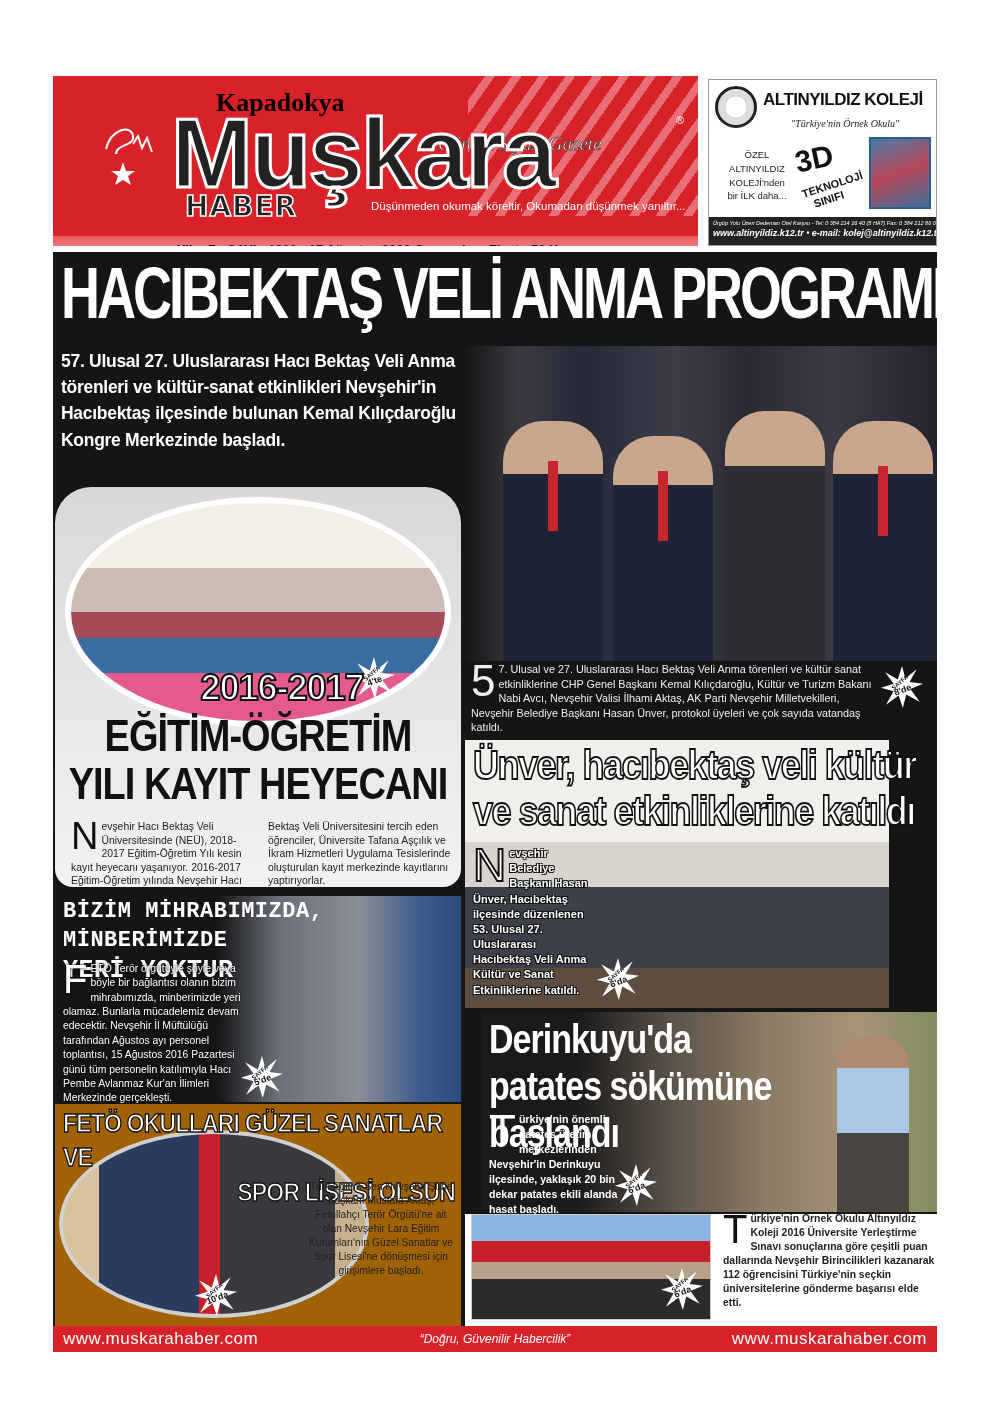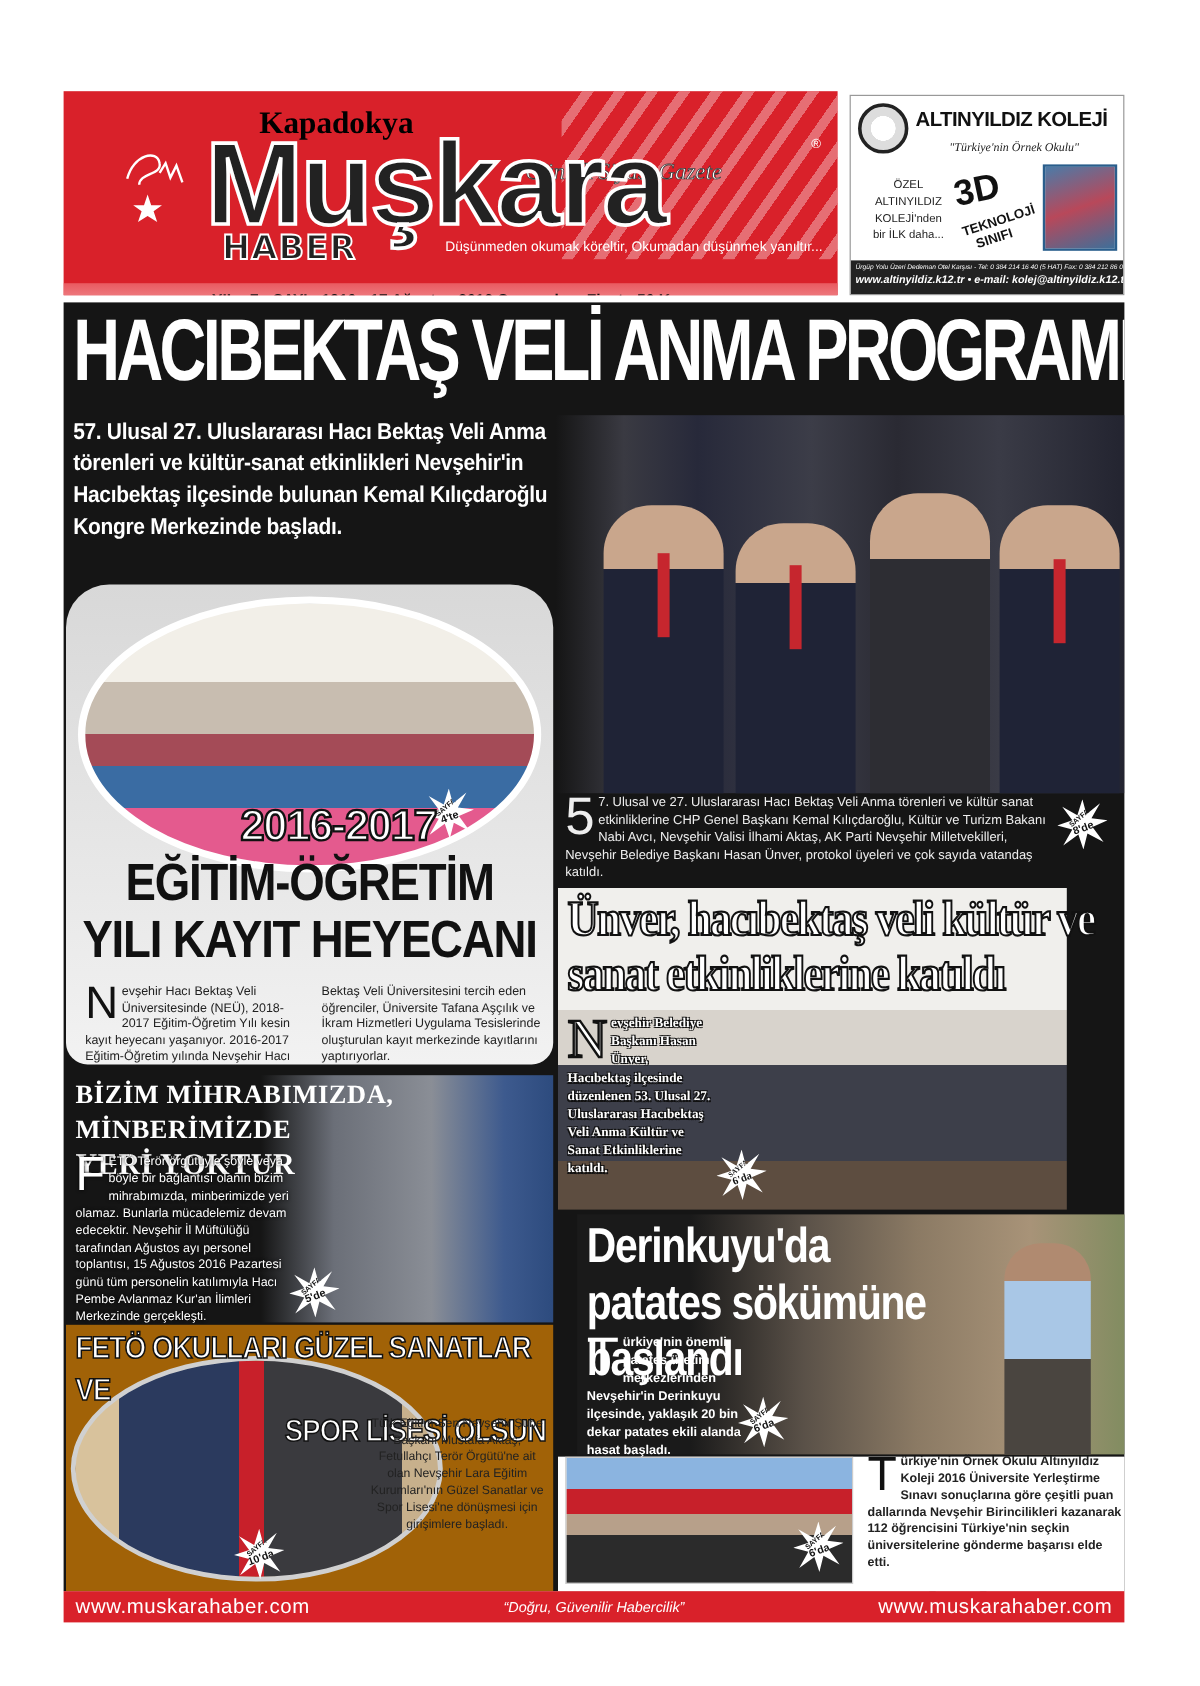--- a/index.html
+++ b/index.html
@@ -57,29 +57,29 @@
     background: linear-gradient(180deg, #f2efe8 0 30%, #c8bdb0 30% 50%, #a44b57 50% 62%, #3a6ca3 62% 78%, #e45a8e 78%); }
   .edu .years { position: absolute; left: 0; width: 100%; top: 180px; text-align: center; font-weight: bold; font-size: 36px; color: #fff; -webkit-text-stroke: 2px #111; letter-spacing: -1px; padding-left: 48px; }
   .edu .t1 { position: absolute; left: 0; width: 100%; top: 228px; text-align: center; font-weight: bold; font-size: 38px; color: #111; letter-spacing: -1px; transform: scaleY(1.15); }
   .edu .t2 { position: absolute; left: 0; width: 100%; top: 276px; text-align: center; font-weight: bold; font-size: 38px; color: #111; letter-spacing: -1px; transform: scaleY(1.15); }
   .edu .cols { position: absolute; left: 16px; top: 333px; width: 380px; display: flex; gap: 14px; font-size: 10.4px; color: #222; line-height: 1.3; }
   .edu .cols > div { flex: 1; }
   .edu .dropcap { font-size: 38px; color: #111; }
 
   
   .unver { position: absolute; left: 412px; top: 488px; width: 424px; height: 268px;
-    background: linear-gradient(180deg, #f0efec 0 38%, #d8d3cc 38% 55%, #3d3f4a 55% 85%, #5d4d40 85%); font-family: Liberation Serif, serif; }
+    background: linear-gradient(180deg, #f0efec 0 38%, #d8d3cc 38% 55%, #3d3f4a 55% 85%, #5d4d40 85%); }
   .unver .title { position: absolute; left: 8px; top: 2px; font-weight: bold; font-size: 36px; color: #fff; -webkit-text-stroke: 1.6px #111; line-height: 1.12; letter-spacing: -1.5px; transform: scaleY(1.15); transform-origin: top left; }
   .unver .body { position: absolute; left: 8px; top: 106px; width: 122px; font-weight: bold; font-size: 11px; color: #fff; line-height: 1.38; text-shadow: -1px -1px 0 #111, 1px -1px 0 #111, -1px 1px 0 #111, 1px 1px 0 #111; }
   .unver .dropcap { font-size: 46px; color: #fff; text-shadow: none; -webkit-text-stroke: 2px #111; }
 
   
   .mihrap { position: absolute; left: 2px; top: 644px; width: 406px; height: 206px;
     background: linear-gradient(90deg, #151515 0 40%, #6b6f78 55%, #8a8e96 75%, #3d5a8e 90%, #2d4b7e); }
-  .mihrap .title { position: absolute; left: 8px; top: 2px; font-family: Liberation Serif, serif; font-weight: bold; font-size: 22px; color: #fff; line-height: 1.3; letter-spacing: 0.5px; }
+  .mihrap .title { position: absolute; left: 8px; top: 2px; font-family: Liberation Mono, monospace; font-weight: bold; font-size: 22px; color: #fff; line-height: 1.3; letter-spacing: 0.5px; }
   .mihrap .title .l2 { font-size: 25px; }
   .mihrap .body { position: absolute; left: 8px; top: 66px; width: 182px; font-size: 10.4px; color: #fff; line-height: 1.38; text-shadow: 0 0 3px #000; }
   .mihrap .dropcap { font-size: 40px; }
 
   
   .patates { position: absolute; left: 428px; top: 760px; width: 472px; height: 200px;
     background: linear-gradient(90deg, #1a1a1a 0 20%, #5a5148 40%, #8b7a64 60%, #a89378 80%, #7a8b5c); }
   .patates .title { position: absolute; left: 8px; top: 4px; font-weight: bold; font-size: 34px; color: #fff; line-height: 1.15; letter-spacing: -1px; transform: scaleY(1.2); transform-origin: top left; }
   .patates .body { position: absolute; left: 8px; top: 100px; width: 140px; font-weight: bold; font-size: 10.6px; color: #fff; line-height: 1.42; }
   .patates .dropcap { font-size: 44px; }

